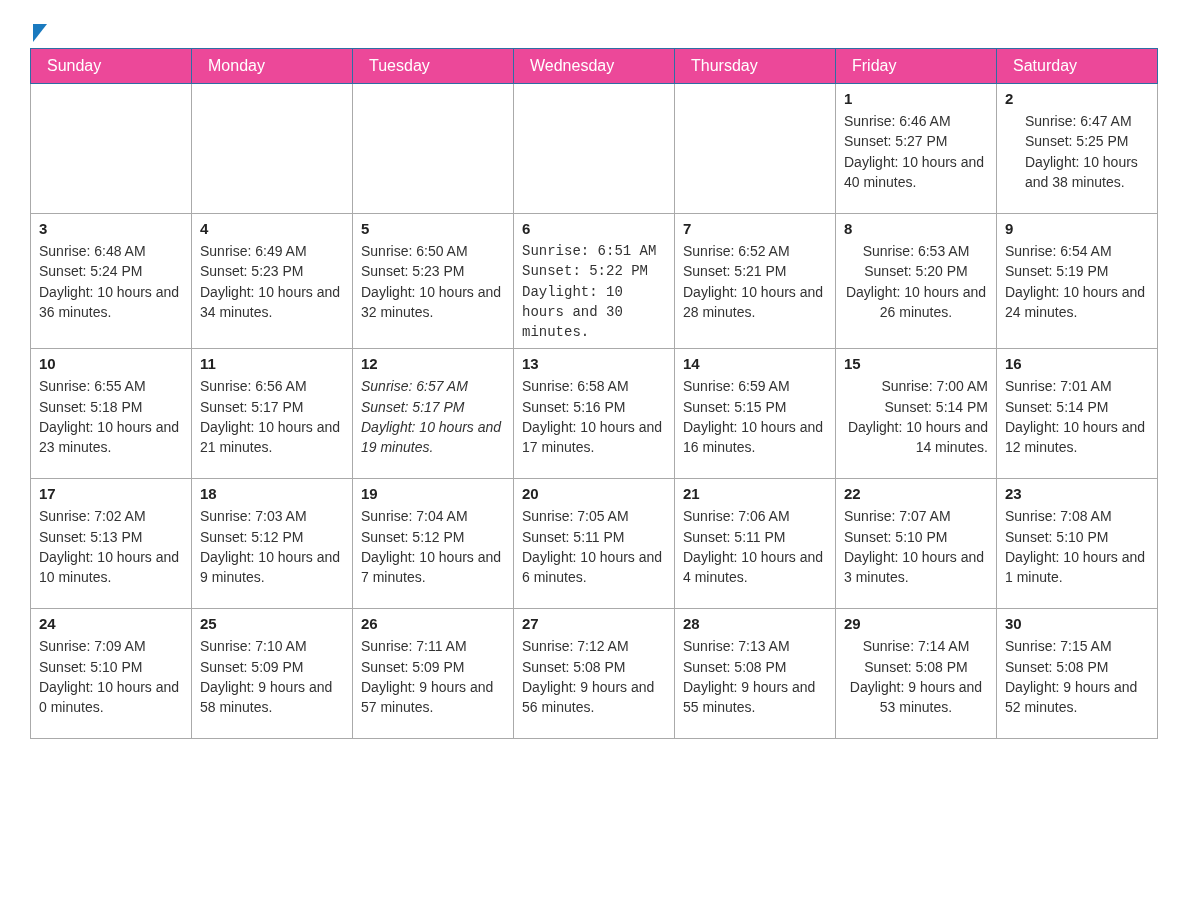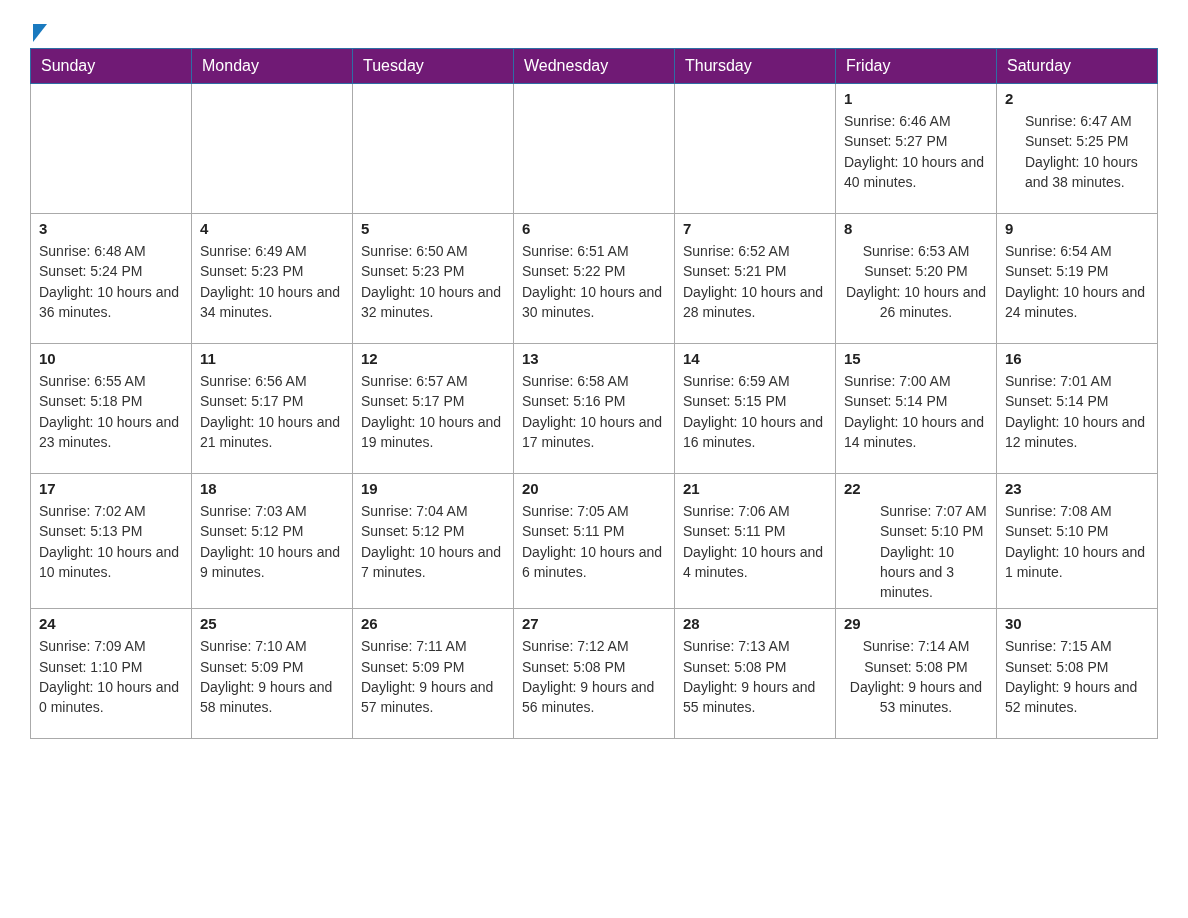--- a/index.html
+++ b/index.html
@@ -29,24 +29,24 @@
       font-size: 20px;
       color: #555;
       margin-top: 4px;
     }
     .calendar {
       width: 100%;
       border-collapse: collapse;
       margin-top: 10px;
     }
     .calendar th {
-      background-color: #701a75;
+      background-color: #ec4899;
       color: #fff;
       text-align: left;
-      padding: 8px 10px;
+      padding: 8px 16px;
       font-size: 16px;
       font-weight: normal;
       border: 1px solid #2e6da4;
     }
     .calendar td {
       vertical-align: top;
       border: 1px solid #aaa;
       padding: 6px 8px;
       width: calc(100% / 7);
       min-height: 110px;
@@ -161,21 +161,21 @@
 Daylight: 10 hours and 34 minutes.</div>
         </td>
         <td>
           <div class="day-num">5</div>
           <div class="day-info" style="white-space: pre-line;">Sunrise: 6:50 AM
 Sunset: 5:23 PM
 Daylight: 10 hours and 32 minutes.</div>
         </td>
         <td>
           <div class="day-num">6</div>
-          <div class="day-info" style="white-space: pre-line;">Sunrise: 6:51 AM
+          <div class="day-info" style="white-space: pre-line; font-family: Liberation Mono, monospace;">Sunrise: 6:51 AM
 Sunset: 5:22 PM
 Daylight: 10 hours and 30 minutes.</div>
         </td>
         <td>
           <div class="day-num">7</div>
           <div class="day-info" style="white-space: pre-line;">Sunrise: 6:52 AM
 Sunset: 5:21 PM
 Daylight: 10 hours and 28 minutes.</div>
         </td>
         <td>
@@ -199,39 +199,39 @@
 Daylight: 10 hours and 23 minutes.</div>
         </td>
         <td>
           <div class="day-num">11</div>
           <div class="day-info" style="white-space: pre-line;">Sunrise: 6:56 AM
 Sunset: 5:17 PM
 Daylight: 10 hours and 21 minutes.</div>
         </td>
         <td>
           <div class="day-num">12</div>
-          <div class="day-info" style="white-space: pre-line;">Sunrise: 6:57 AM
+          <div class="day-info" style="white-space: pre-line; font-style: italic;">Sunrise: 6:57 AM
 Sunset: 5:17 PM
 Daylight: 10 hours and 19 minutes.</div>
         </td>
         <td>
           <div class="day-num">13</div>
           <div class="day-info" style="white-space: pre-line;">Sunrise: 6:58 AM
 Sunset: 5:16 PM
 Daylight: 10 hours and 17 minutes.</div>
         </td>
         <td>
           <div class="day-num">14</div>
           <div class="day-info" style="white-space: pre-line;">Sunrise: 6:59 AM
 Sunset: 5:15 PM
 Daylight: 10 hours and 16 minutes.</div>
         </td>
         <td>
           <div class="day-num">15</div>
-          <div class="day-info" style="white-space: pre-line;">Sunrise: 7:00 AM
+          <div class="day-info" style="white-space: pre-line; text-align: right;">Sunrise: 7:00 AM
 Sunset: 5:14 PM
 Daylight: 10 hours and 14 minutes.</div>
         </td>
         <td>
           <div class="day-num">16</div>
           <div class="day-info" style="white-space: pre-line;">Sunrise: 7:01 AM
 Sunset: 5:14 PM
 Daylight: 10 hours and 12 minutes.</div>
         </td>
       </tr>
@@ -261,36 +261,36 @@
 Daylight: 10 hours and 6 minutes.</div>
         </td>
         <td>
           <div class="day-num">21</div>
           <div class="day-info" style="white-space: pre-line;">Sunrise: 7:06 AM
 Sunset: 5:11 PM
 Daylight: 10 hours and 4 minutes.</div>
         </td>
         <td>
           <div class="day-num">22</div>
-          <div class="day-info" style="white-space: pre-line; margin-left: 36px;">Sunrise: 7:07 AM
+          <div class="day-info" style="white-space: pre-line;">Sunrise: 7:07 AM
 Sunset: 5:10 PM
 Daylight: 10 hours and 3 minutes.</div>
         </td>
         <td>
           <div class="day-num">23</div>
           <div class="day-info" style="white-space: pre-line;">Sunrise: 7:08 AM
 Sunset: 5:10 PM
 Daylight: 10 hours and 1 minute.</div>
         </td>
       </tr>
       <tr>
         <td>
           <div class="day-num">24</div>
           <div class="day-info" style="white-space: pre-line;">Sunrise: 7:09 AM
-Sunset: 1:10 PM
+Sunset: 5:10 PM
 Daylight: 10 hours and 0 minutes.</div>
         </td>
         <td>
           <div class="day-num">25</div>
           <div class="day-info" style="white-space: pre-line;">Sunrise: 7:10 AM
 Sunset: 5:09 PM
 Daylight: 9 hours and 58 minutes.</div>
         </td>
         <td>
           <div class="day-num">26</div>

